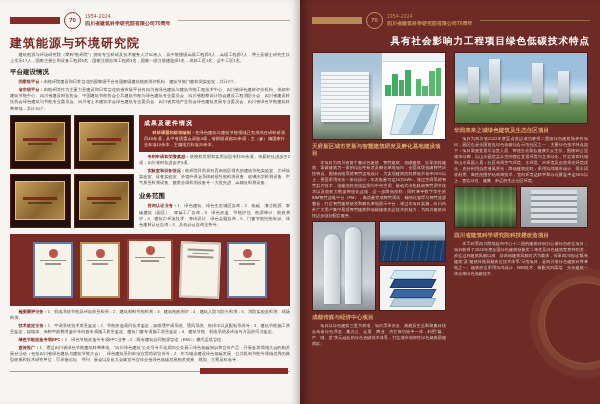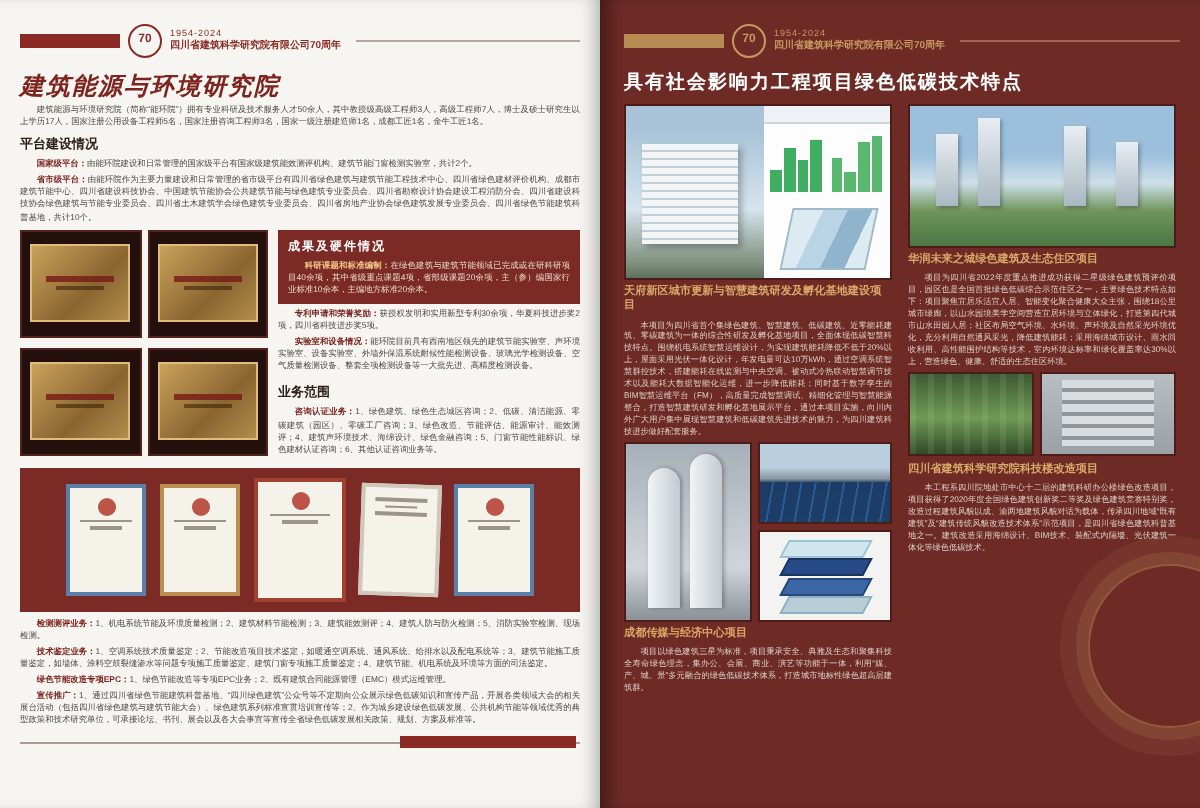--- a/index.html
+++ b/index.html
@@ -20,21 +20,21 @@
   .page-right .logo{border-color:#c59a5f;background:#6e2b26;}
   .page-right .logo i{color:#c59a5f;}
   .htxt{display:flex;flex-direction:column;line-height:1.2;}
   .htxt .yrs{font-size:4.5px;color:#8b2a24;letter-spacing:.5px;}
   .htxt .co{font-size:5px;color:#8b2a24;font-weight:bold;}
   .page-right .htxt .yrs,.page-right .htxt .co{color:#c59a5f;}
   .hline{flex:1;height:1px;background:#b4a79b;margin-left:3px;}
   .page-right .hline{background:#9a6a4a;}
 
   
-  .l-title{font-size:12px;font-weight:bold;color:#7d241f;margin:5px 0 0 0;letter-spacing:1px;font-style:italic;}
+  .l-title{font-size:12px;font-weight:bold;color:#7d241f;margin:5px 0 0 0;letter-spacing:1px;}
   .body-p{font-size:4.2px;line-height:1.45;color:#4c4743;margin:0 0 2px 0;text-indent:2em;text-align:justify;}
   .body-p b{color:#7d241f;}
   .sec-h{font-size:6.5px;font-weight:bold;color:#2e211d;margin:4px 0 2px 0;}
 
   .ach-row{display:flex;gap:5px;margin-top:3px;}
   .plaque-grid{width:124px;flex:0 0 auto;display:grid;grid-template-columns:1fr 1fr;gap:3px;}
   .plaque{height:52px;background:#23100d;border:1px solid #52221c;display:flex;align-items:center;justify-content:center;}
   .plaque-face{width:82%;height:72%;background:linear-gradient(135deg,#caa25c,#8a6530 60%,#b28d4c);
                border:1px solid #e0bd7a;display:flex;flex-direction:column;align-items:center;justify-content:center;gap:2px;}
   .plaque-face s1{display:block;width:70%;height:3px;background:rgba(120,30,25,.85);}
@@ -53,21 +53,21 @@
   .cert.plain{border-color:#cfc8ba;transform:rotate(2deg);}
   .cert .seal{width:9px;height:9px;border-radius:50%;background:#b23a2a;opacity:.85;}
   .cert .ln{width:70%;height:1.5px;background:#9a948a;}
   .cert .ln.s{width:45%;}
 
   .foot{margin-top:4px;position:relative;height:8px;}
   .foot .line{position:absolute;left:0;right:0;top:3px;height:1px;background:#a89c90;}
   .foot .bar{position:absolute;right:2px;top:0;width:88px;height:6px;background:#8b2a24;}
 
   
-  .r-title{font-size:9.5px;font-weight:bold;color:#ffffff;margin:5px 0 4px 0;letter-spacing:1px;}
+  .r-title{font-size:9.5px;font-weight:bold;color:#ffffff;margin:5px 0 4px 0;letter-spacing:1px;text-align:right;}
   .cols{display:flex;gap:8px;}
   .col{width:134px;flex:0 0 auto;display:flex;flex-direction:column;}
   .proj-h{font-size:5.6px;font-weight:bold;color:#d8a868;margin:3px 0 2px 0;line-height:1.3;}
   .proj-p{font-size:4.1px;line-height:1.45;color:#ddd2c6;margin:0;text-indent:2em;text-align:justify;}
 
   .ph{position:relative;overflow:hidden;border:1px solid #4c1c18;background:#8fa3b4;}
   .ph1{height:86px;display:flex;}
   .ph1 .bldg{width:52%;background:linear-gradient(#a9c4d8 15%,#d6e4ee 60%,#7d8f7a 92%,#5e6e5e);position:relative;}
   .ph1 .bldg .tower{position:absolute;left:12%;top:22%;width:70%;height:58%;
      background:repeating-linear-gradient(#f2f4f6 0 3px,#c3ced8 3px 4px);box-shadow:2px 2px 3px rgba(0,0,0,.25);}

